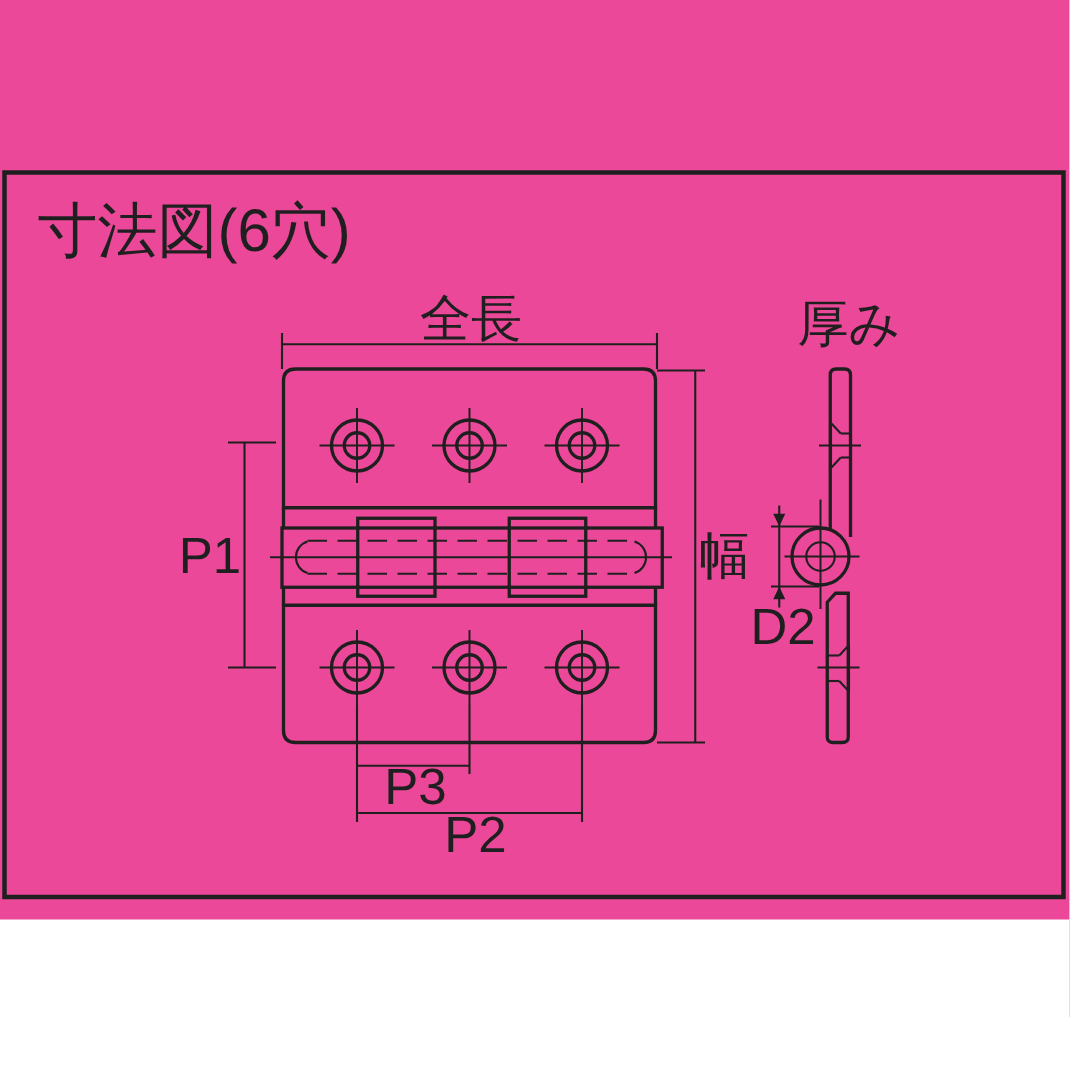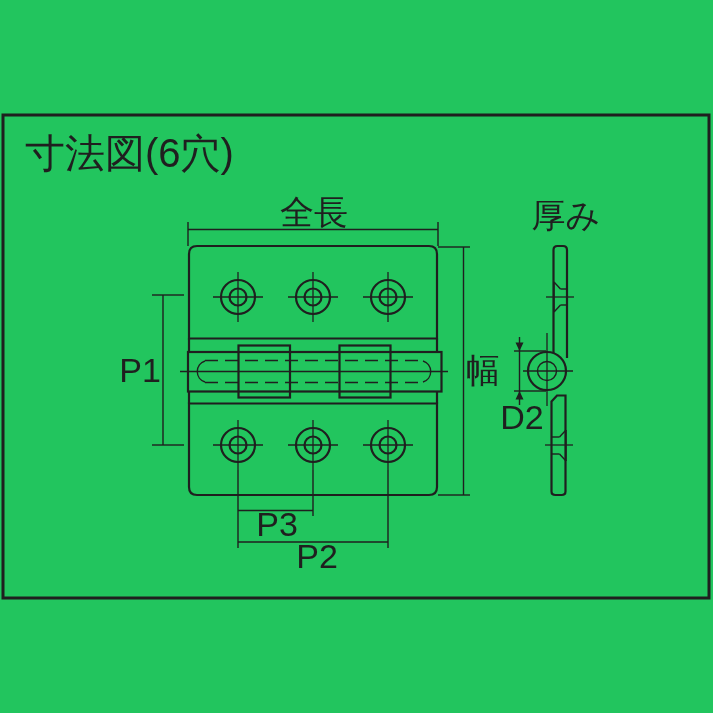--- a/index.html
+++ b/index.html
@@ -6,22 +6,22 @@
     margin: 0;
     padding: 0;
     background: #ffffff;
     width: 713px;
     height: 713px;
     font-family: "Liberation Sans", sans-serif;
   }
   .canvas {
     position: relative;
     width: 713px;
-    height: 713px;
-    background: #22c55e;
+    height: 613px;
+    background: #ec4899;
     overflow: hidden;
   }
   svg { display: block; }
   .outline  { fill: none; stroke: #1f1f1f; stroke-width: 2.2; }
   .thin     { fill: none; stroke: #1f1f1f; stroke-width: 1.4; }
   .cross    { fill: none; stroke: #1f1f1f; stroke-width: 1.3; }
   .hidden-l { fill: none; stroke: #1f1f1f; stroke-width: 1.4; stroke-dasharray: 13 7; }
   .frame    { fill: none; stroke: #1f1f1f; stroke-width: 3; }
   .arrow    { fill: #1f1f1f; stroke: none; }
   text {

